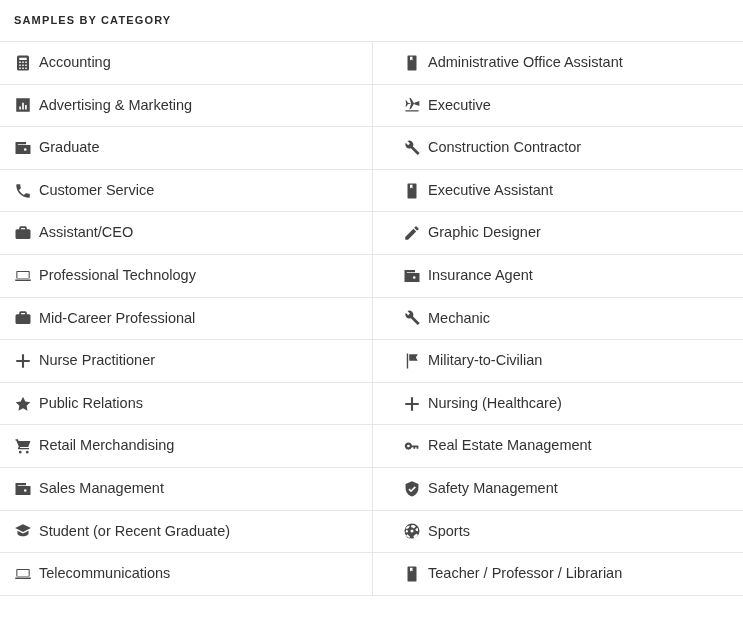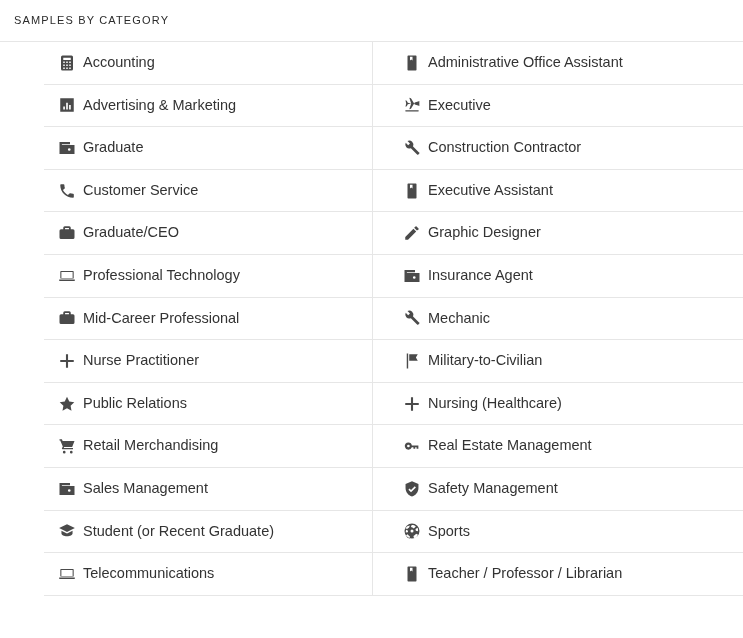--- a/index.html
+++ b/index.html
@@ -26,21 +26,21 @@
   
   .section-header {
     height: 41px;
     display: flex;
     align-items: center;
     padding-left: 14px;
     box-sizing: border-box;
   }
   .section-header-title {
     font-size: 11px;
-    font-weight: 400;
+    font-weight: 700;
     letter-spacing: 1.15px;
     color: #2b2b2b;
     text-transform: uppercase;
     line-height: 1;
   }
 
   
   .category-grid {
     position: relative;
     border-top: 1px solid #e6e6e6;
@@ -68,21 +68,21 @@
 
   .category-row {
     height: 42.6px;
     display: flex;
     align-items: center;
     border-bottom: 1px solid #e6e6e6;
     box-sizing: border-box;
     cursor: pointer;
     background: #fff;
   }
-  .grid-col.left .category-row { padding-left: 13px; margin-left: 44px; }
+  .grid-col.left .category-row { padding-left: 13px; }
   .grid-col.right .category-row { padding-left: 30px; }
 
   .cat-icon {
     width: 20px;
     height: 20px;
     flex: 0 0 20px;
     display: flex;
     align-items: center;
     justify-content: center;
     color: #4a4a4a;
@@ -145,21 +145,21 @@
               </svg>
             </span>
             <span class="cat-label">Customer Service</span>
           </div>
           <div class="category-row">
             <span class="cat-icon">
               <svg viewBox="0 0 24 24">
                 <path d="M9 3h6a2 2 0 0 1 2 2v2h3a2 2 0 0 1 2 2v9a2 2 0 0 1-2 2H4a2 2 0 0 1-2-2V9a2 2 0 0 1 2-2h3V5a2 2 0 0 1 2-2zm.4 2.2v1.8h5.2V5.2H9.4z"></path>
               </svg>
             </span>
-            <span class="cat-label">Graduate/CEO</span>
+            <span class="cat-label">Assistant/CEO</span>
           </div>
           <div class="category-row">
             <span class="cat-icon">
               <svg viewBox="0 0 24 24">
                 <path d="M4 5.2h16a.9.9 0 0 1 .9.9v9.1H3.1V6.1a.9.9 0 0 1 .9-.9zm.5 1.4v8.2h15V6.6h-15zM1.6 16.7h20.8v1.3a.8.8 0 0 1-.8.8H2.4a.8.8 0 0 1-.8-.8v-1.3z"></path>
               </svg>
             </span>
             <span class="cat-label">Professional Technology</span>
           </div>
           <div class="category-row">

